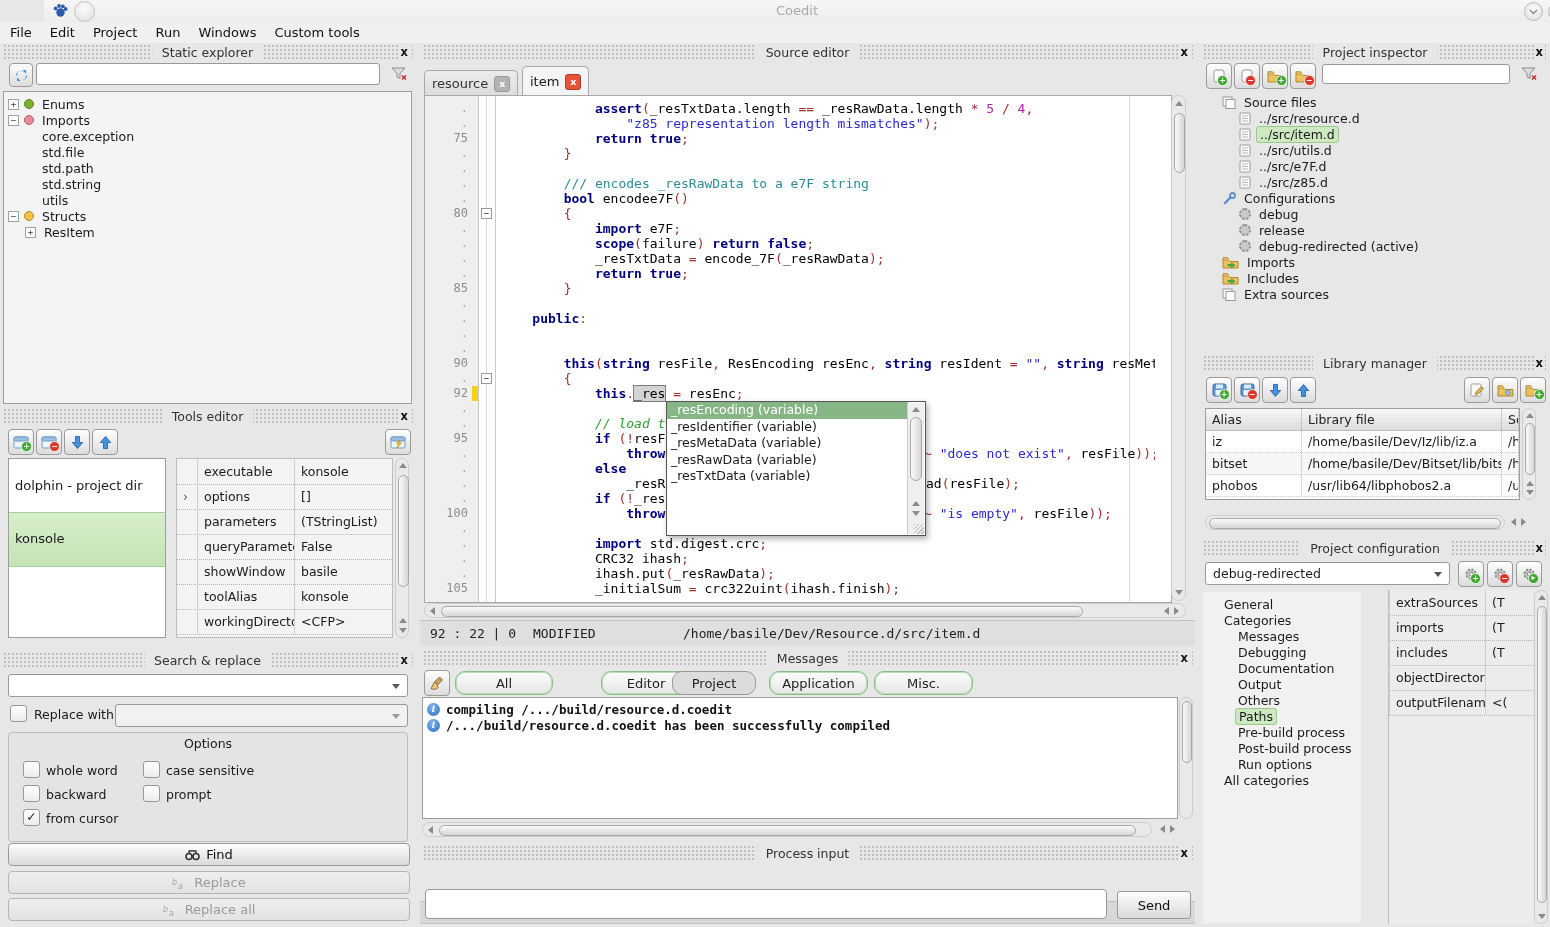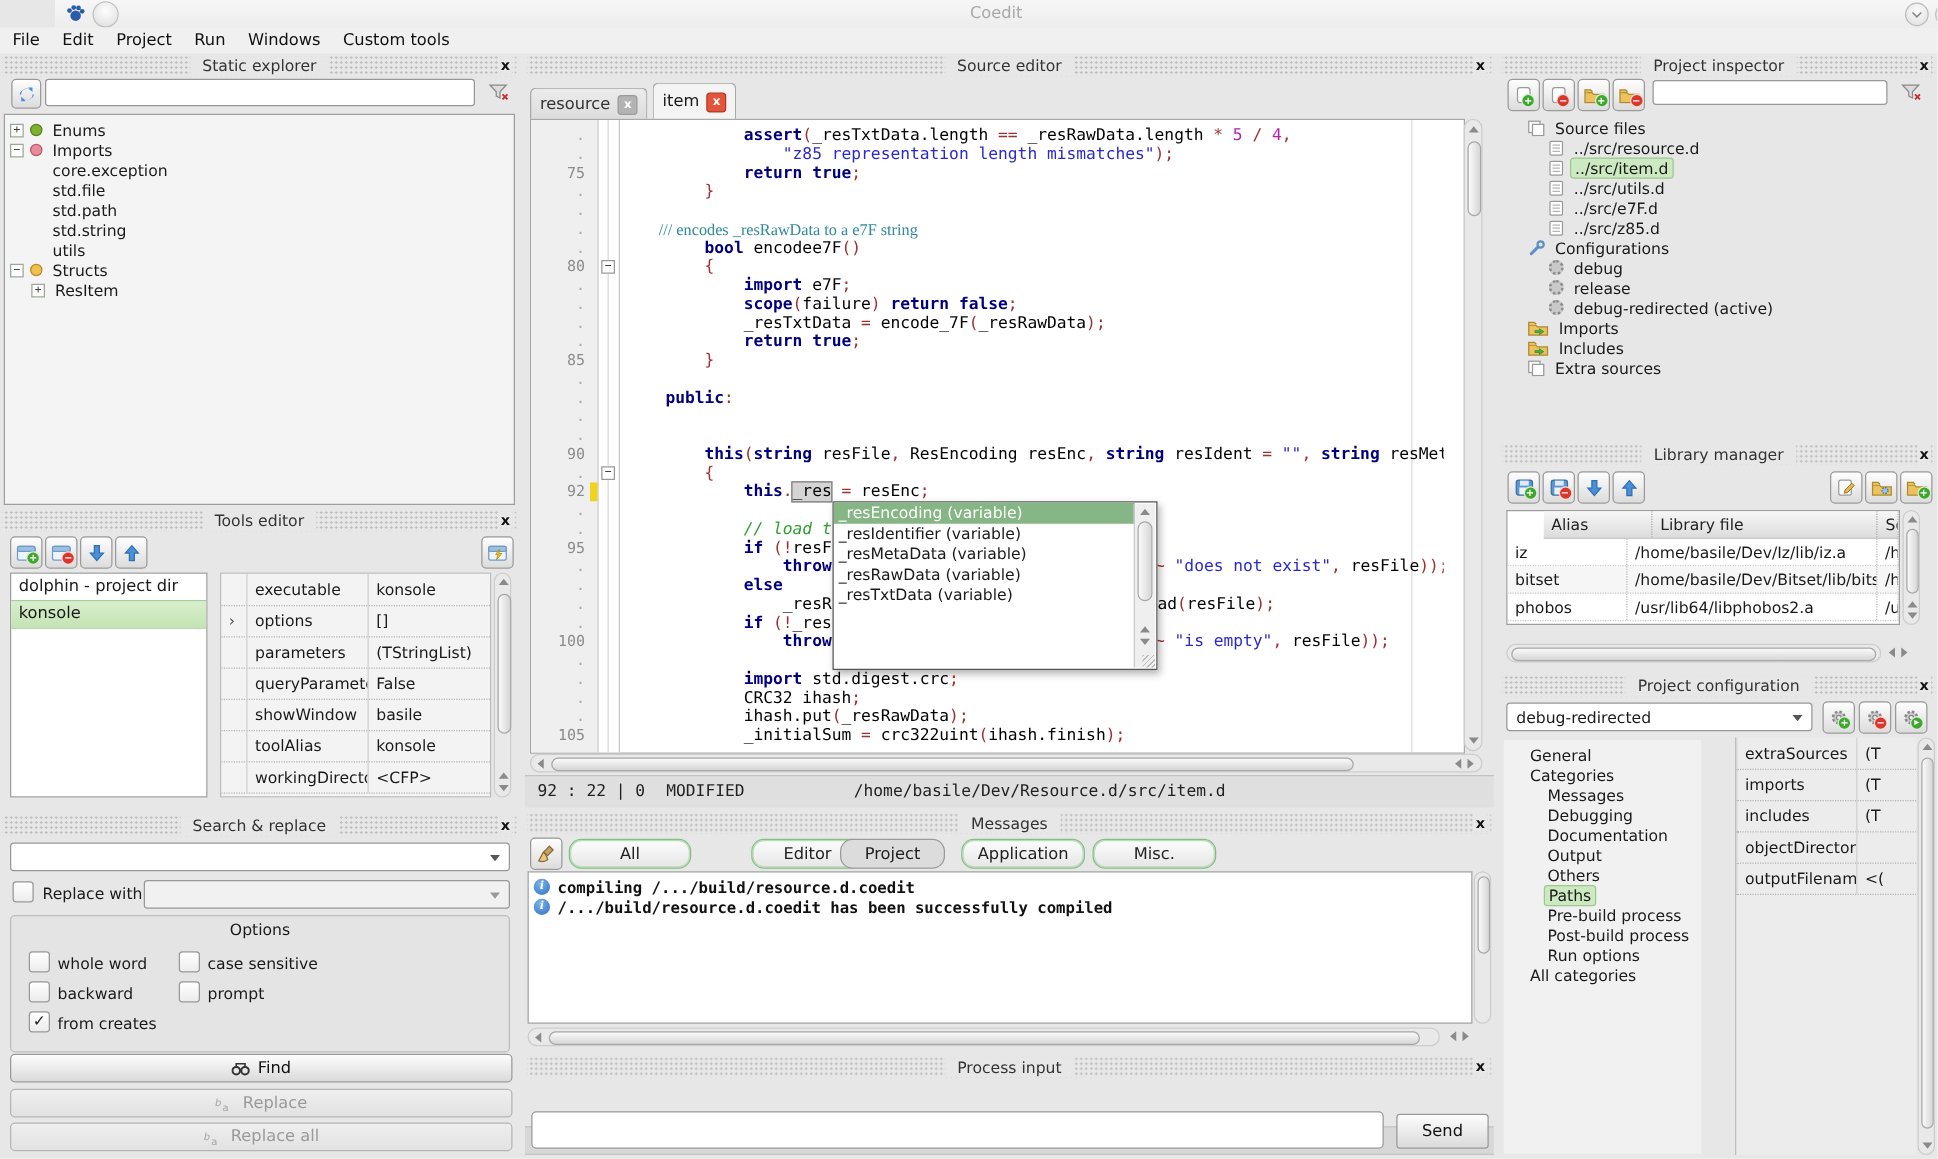--- a/index.html
+++ b/index.html
@@ -106,26 +106,26 @@
   .logrow{display:flex;align-items:center;gap:6px;height:16px;padding-left:4px;
       font:bold 12.5px "DejaVu Sans Mono","Liberation Mono",monospace;color:#111;white-space:nowrap;}
   .infoicon{width:13px;height:13px;border-radius:50%;background:radial-gradient(circle at 40% 30%,#7fb2e8,#2d6fc4);
       color:#fff;font:italic bold 9px/13px "DejaVu Serif","Liberation Serif",serif;text-align:center;flex:none;}
   
   .grid{position:absolute;background:#f3f3f3;border:1px solid #bdbdbd;box-sizing:border-box;overflow:hidden;}
   .grow{position:absolute;left:0;right:0;border-bottom:1px dotted #b5b5b5;display:flex;align-items:center;}
   .gcell{white-space:nowrap;overflow:hidden;font-size:12.5px;box-sizing:border-box;padding:0 6px;}
   .gsep{border-left:1px solid #cfcfcf;align-self:stretch;display:flex;align-items:center;}
   .ltable{position:absolute;background:#fff;border:1px solid #9e9e9e;overflow:hidden;box-sizing:border-box;}
-  .lhead{display:flex;background:linear-gradient(#f7f7f7,#dcdcdc);border-bottom:1px solid #bbb;height:21px;align-items:flex-end;margin-left:29px;}
+  .lhead{display:flex;background:linear-gradient(#f7f7f7,#dcdcdc);border-bottom:1px solid #bbb;height:21px;align-items:flex-end;}
   .lhead .gcell{font-size:12.5px;color:#222;border-right:1px dotted #aaa;height:100%;display:flex;align-items:center;}
   .lrow{display:flex;height:21px;align-items:center;border-bottom:1px dotted #ccc;}
   .lrow:nth-child(odd){background:#f6f6f6;}
   .lrow .gcell{border-right:1px dotted #bbb;height:100%;display:flex;align-items:center;font-size:12.5px;}
-  .listitem{height:21px;line-height:21px;padding:0 6px;font-size:13px;white-space:nowrap;overflow:hidden;}
+  .listitem{height:21px;line-height:21px;padding:16px 6px;font-size:13px;white-space:nowrap;overflow:hidden;}
   .listitem.sel{background:linear-gradient(#d8eecd,#c3e4b4);border-top:1px solid #a5cf96;border-bottom:1px solid #a5cf96;line-height:19px;}
 </style>
 </head>
 <body>
 
 <div id="app">
 
   <div class="titlebar">
     <span class="appicon icn">
       <svg width="17" height="17">
@@ -350,21 +350,21 @@
       <div style="text-align:center;padding-top:3px;">Options</div>
       <span class="cb" style="position:absolute;left:14px;top:28px;"></span>
       <span style="position:absolute;left:37px;top:30px;">whole word</span>
       <span class="cb" style="position:absolute;left:134px;top:28px;"></span>
       <span style="position:absolute;left:157px;top:30px;">case sensitive</span>
       <span class="cb" style="position:absolute;left:14px;top:52px;"></span>
       <span style="position:absolute;left:37px;top:54px;">backward</span>
       <span class="cb" style="position:absolute;left:134px;top:52px;"></span>
       <span style="position:absolute;left:157px;top:54px;">prompt</span>
       <span class="cb" style="position:absolute;left:14px;top:76px;">✓</span>
-      <span style="position:absolute;left:37px;top:78px;">from creates</span>
+      <span style="position:absolute;left:37px;top:78px;">from cursor</span>
     </div>
     <div class="bigbtn" style="left:8px;top:191px;width:400px;height:21px;">
       <span class="icn">
           <svg width="15" height="12">
             <circle cx="4" cy="7.5" r="3" fill="none" stroke="#333" stroke-width="1.6"></circle>
             <circle cx="11" cy="7.5" r="3" fill="none" stroke="#333" stroke-width="1.6"></circle>
             <path d="M4 4.5V2h7v2.5M6.5 7h2" stroke="#333" stroke-width="1.3" fill="none"></path>
           </svg>
         </span>
       <span>Find</span>
@@ -512,21 +512,21 @@
           <div class="foldbox" style="top: 112px;">−</div>
           <div class="foldbox" style="top: 277px;">−</div>
         </div>
       <div id="codelines">
           <div class="marginline"></div>
           <div class="cl" style="top: 5px;"><span class="tk">            </span><span class="tk k">assert</span><span class="tk p">(</span><span class="tk">_resTxtData.length </span><span class="tk p">== </span><span class="tk">_resRawData.length </span><span class="tk p">* </span><span class="tk n">5 </span><span class="tk p">/ </span><span class="tk n">4</span><span class="tk p">,</span></div>
           <div class="cl" style="top: 20px;"><span class="tk">                </span><span class="tk s">"z85 representation length mismatches"</span><span class="tk p">);</span></div>
           <div class="cl" style="top: 35px;"><span class="tk">            </span><span class="tk k">return </span><span class="tk k">true</span><span class="tk p">;</span></div>
           <div class="cl" style="top: 50px;"><span class="tk">        </span><span class="tk p">}</span></div>
           <div class="cl" style="top: 65px;"></div>
-          <div class="cl" style="top: 80px; font-family: Liberation Serif, serif;"><span class="tk">        </span><span class="tk d">/// encodes _resRawData to a e7F string</span></div>
+          <div class="cl" style="top: 80px;"><span class="tk">        </span><span class="tk d">/// encodes _resRawData to a e7F string</span></div>
           <div class="cl" style="top: 95px;"><span class="tk">        </span><span class="tk k">bool </span><span class="tk">encodee7F</span><span class="tk p">()</span></div>
           <div class="cl" style="top: 110px;"><span class="tk">        </span><span class="tk p">{</span></div>
           <div class="cl" style="top: 125px;"><span class="tk">            </span><span class="tk k">import </span><span class="tk">e7F</span><span class="tk p">;</span></div>
           <div class="cl" style="top: 140px;"><span class="tk">            </span><span class="tk k">scope</span><span class="tk p">(</span><span class="tk">failure</span><span class="tk p">) </span><span class="tk k">return </span><span class="tk k">false</span><span class="tk p">;</span></div>
           <div class="cl" style="top: 155px;"><span class="tk">            </span><span class="tk">_resTxtData </span><span class="tk p">= </span><span class="tk">encode_7F</span><span class="tk p">(</span><span class="tk">_resRawData</span><span class="tk p">);</span></div>
           <div class="cl" style="top: 170px;"><span class="tk">            </span><span class="tk k">return </span><span class="tk k">true</span><span class="tk p">;</span></div>
           <div class="cl" style="top: 185px;"><span class="tk">        </span><span class="tk p">}</span></div>
           <div class="cl" style="top: 200px;"></div>
           <div class="cl" style="top: 215px;"><span class="tk">    </span><span class="tk k">public</span><span class="tk p">:</span></div>
           <div class="cl" style="top: 230px;"></div>

